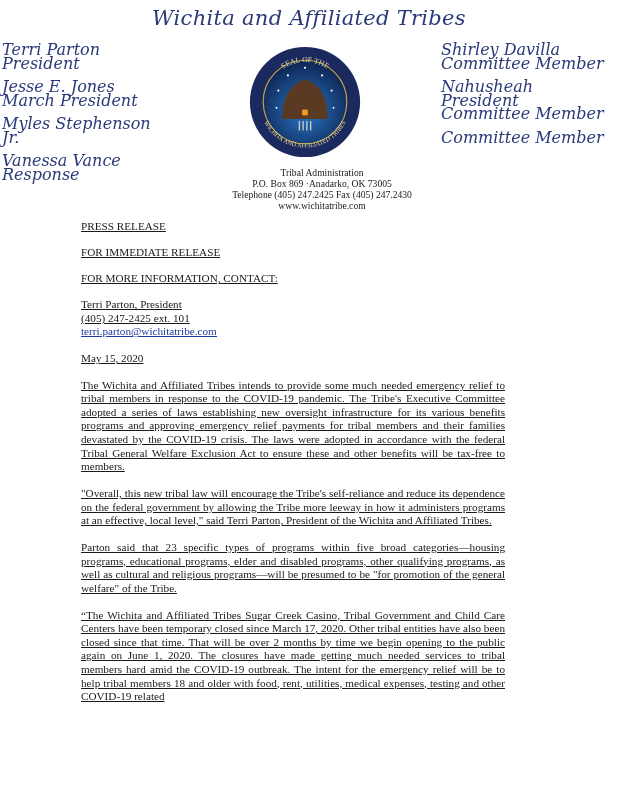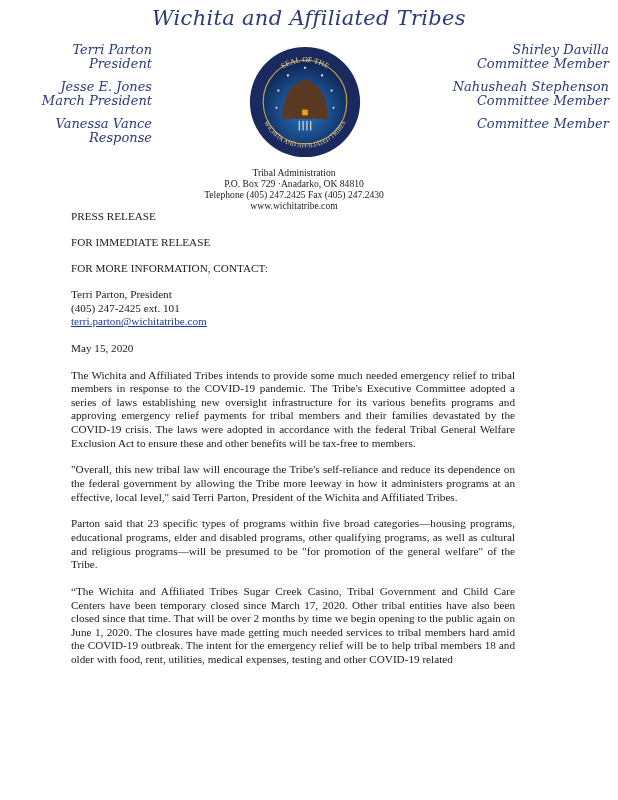--- a/index.html
+++ b/index.html
@@ -2,33 +2,33 @@
 <html><head>
 <meta charset="utf-8">
 <style>
   html, body { margin: 0; padding: 0; background: #ffffff; }
   body { width: 618px; height: 800px; position: relative; overflow: hidden; }
   .script { font-family: "DejaVu Serif", serif; font-style: italic; color: #2a3a78; }
   .serif { font-family: "Liberation Serif", serif; color: #1a1a1a; }
 
   #org-title { position: absolute; left: 0; width: 618px; top: 6px; text-align: center; font-size: 21px; letter-spacing: 0.3px; }
 
-  .officers { position: absolute; top: 43px; width: 150px; text-align: right; font-size: 13px; line-height: 13.5px; }
+  .officers { position: absolute; top: 43px; width: 150px; text-align: left; font-size: 16px; line-height: 13.5px; }
   .officers.left { left: 2px; }
   .officers.right { left: 441px; width: 168px; }
   .officer { margin-bottom: 10px; }
   .officer .name, .officer .role { display: block; }
 
   #seal { position: absolute; left: 248px; top: 45px; width: 114px; height: 114px; }
 
-  #address { position: absolute; left: 164px; width: 260px; top: 167px; text-align: center; font-size: 9.6px; line-height: 11px; }
+  #address { position: absolute; left: 192px; width: 260px; top: 167px; text-align: center; font-size: 9.6px; line-height: 11px; }
   #address div { white-space: nowrap; }
 
   #body { position: absolute; left: 71px; top: 210px; width: 444px; font-size: 11.2px; line-height: 13.6px; }
-  #body p { margin: 0; }
+  #body p { margin: 10px; text-decoration: underline; }
   .hdr { margin-bottom: 12.5px !important; }
   .contact { margin-bottom: 13px !important; }
   .contact span { display: block; }
   .email { color: #1f3aa0; text-decoration: underline; }
   .date { margin-bottom: 13px !important; }
   .para { text-align: justify; margin-bottom: 13.2px !important; }
 </style>
 </head>
 <body>
 
@@ -37,34 +37,35 @@
 <div class="officers left script">
   <div class="officer">
     <span class="name">Terri Parton</span>
     <span class="role">President</span>
   </div>
   <div class="officer">
     <span class="name">Jesse E. Jones</span>
     <span class="role">March President</span>
   </div>
   <div class="officer">
+    <span class="name">Myles Stephenson Jr.</span>
   </div>
   <div class="officer">
     <span class="name">Vanessa Vance</span>
     <span class="role">Response</span>
   </div>
 </div>
 
 <div class="officers right script">
   <div class="officer">
     <span class="name">Shirley Davilla</span>
     <span class="role">Committee Member</span>
   </div>
   <div class="officer">
-    <span class="name">Nahusheah Stephenson</span>
+    <span class="name">Nahusheah President</span>
     <span class="role">Committee Member</span>
   </div>
   <div class="officer">
     <span class="role">Committee Member</span>
   </div>
 </div>
 
 <svg id="seal" viewBox="0 0 120 120">
   <defs>
     <radialGradient id="skyGrad" cx="50%" cy="60%" r="55%">
@@ -96,21 +97,21 @@
   <text font-family="Liberation Serif, serif" font-size="8" fill="#e8d9a0">
     <textPath href="#topArc" startOffset="50%" text-anchor="middle">SEAL OF THE</textPath>
   </text>
   <text font-family="Liberation Serif, serif" font-size="6.6" fill="#e8d9a0">
     <textPath href="#botArc" startOffset="50%" text-anchor="middle">WICHITA AND AFFILIATED TRIBES</textPath>
   </text>
 </svg>
 
 <div id="address" class="serif">
   <div>Tribal Administration</div>
-  <div>P.O. Box 729 ·Anadarko, OK  84810</div>
+  <div>P.O. Box 869 ·Anadarko, OK  73005</div>
   <div>Telephone (405) 247.2425 Fax (405) 247.2430</div>
   <div>www.wichitatribe.com</div>
 </div>
 
 <div id="body" class="serif">
   <p class="hdr">PRESS RELEASE</p>
   <p class="hdr">FOR IMMEDIATE RELEASE</p>
   <p class="hdr">FOR MORE INFORMATION, CONTACT:</p>
   <p class="contact">
     <span>Terri Parton, President</span>

